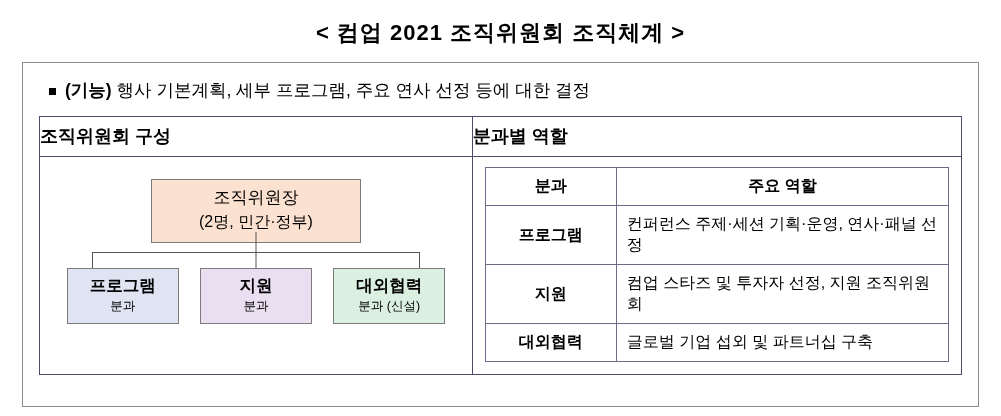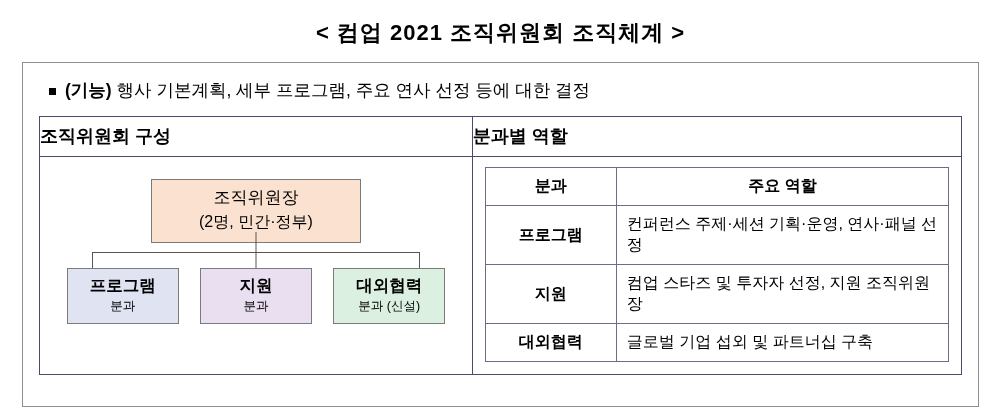--- a/index.html
+++ b/index.html
@@ -249,21 +249,21 @@
               <tr class="head">
                 <th>분과</th>
                 <th>주요 역할</th>
               </tr>
               <tr>
                 <td class="cat">프로그램</td>
                 <td class="desc">컨퍼런스 주제·세션 기획·운영, 연사·패널 선정</td>
               </tr>
               <tr>
                 <td class="cat">지원</td>
-                <td class="desc">컴업 스타즈 및 투자자 선정, 지원 조직위원장</td>
+                <td class="desc">컴업 스타즈 및 투자자 선정, 지원 조직위원회</td>
               </tr>
               <tr>
                 <td class="cat">대외협력</td>
                 <td class="desc">글로벌 기업 섭외 및 파트너십 구축</td>
               </tr>
             </tbody>
           </table>
         </div>
       </div>
 

